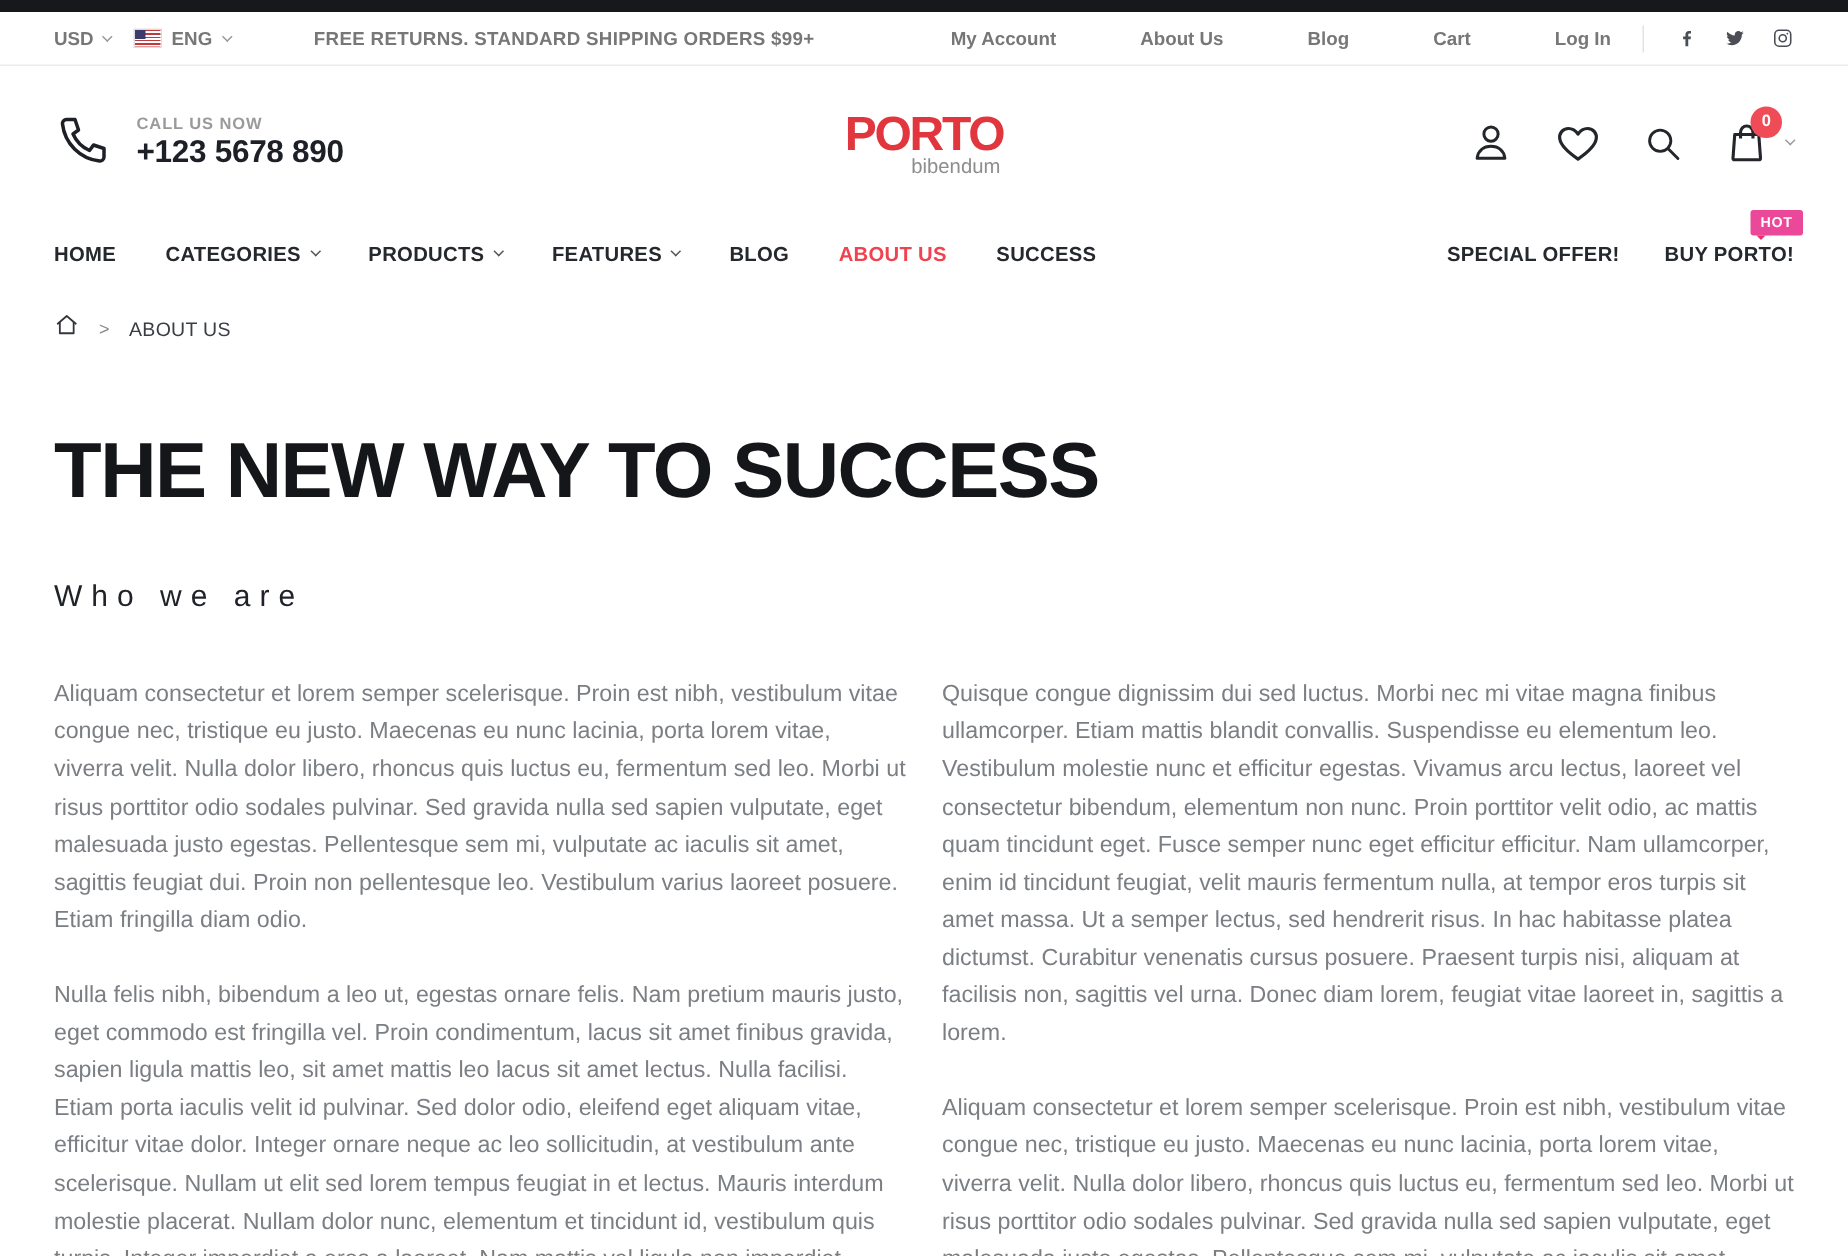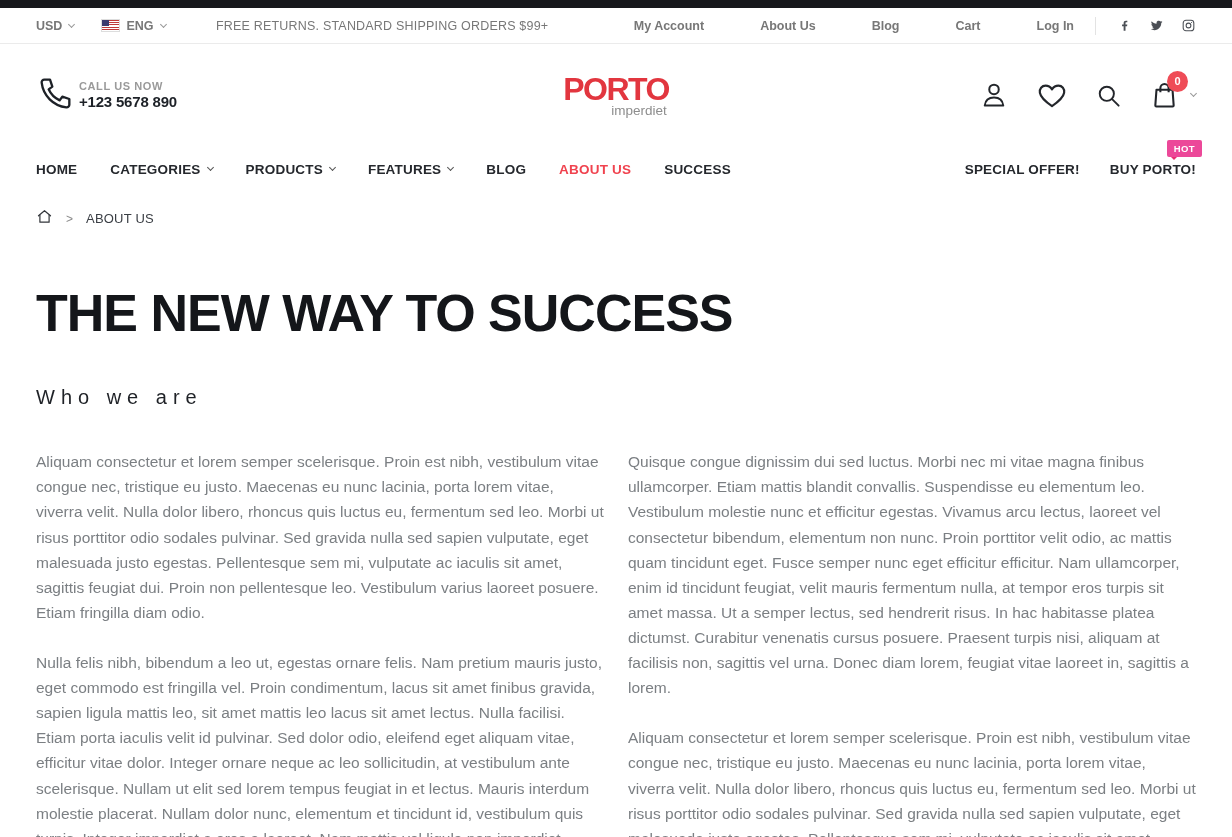--- a/index.html
+++ b/index.html
@@ -5,38 +5,38 @@
   * { box-sizing: border-box; }
   html,body { margin:0; padding:0; background:#fff; font-family:"Liberation Sans", sans-serif; }
   .container { width:1160px; margin:0 auto; }
 
   
   .top-strip { height:8px; background:#17181c; }
 
   
   .topbar { border-bottom:1px solid #ebebeb; background:#fff; }
   .topbar-inner { display:flex; align-items:center; height:35px; }
-  .topbar-left { display:flex; gap:28px; }
+  .topbar-left { display:flex; gap:16px; }
   .tb-drop { display:flex; align-items:center; gap:7px; color:#777; font-size:12.5px; font-weight:600; cursor:pointer; }
   .chev { display:inline-block; width:5px; height:5px; border-right:1.5px solid currentColor; border-bottom:1.5px solid currentColor; transform:rotate(45deg); margin-top:-3px; color:#999; }
   .flag { position:relative; width:17px; height:11px; background:repeating-linear-gradient(180deg,#bf3a3a 0 1px,#fff 1px 2.2px); box-shadow:0 0 0 1px #ddd; }
   .flag::before { content:""; position:absolute; left:0; top:0; width:7px; height:6px; background:#3c3b6e; }
-  .topbar-msg { flex:1; text-align:center; color:#777; font-size:12.5px; font-weight:400; letter-spacing:.2px; }
+  .topbar-msg { flex:1; text-align:center; color:#777; font-size:12.5px; font-weight:700; letter-spacing:.2px; }
   .topbar-right { display:flex; align-items:center; gap:21px; }
   .tb-link { color:#777; font-size:12.5px; font-weight:600; text-decoration:none; cursor:pointer;padding-left:35px; }
   .tb-divider { width:1px; height:18px; background:#e3e3e3; }
   .social { display:flex; align-items:center; gap:17px; color:#4b4f55; }
   .social svg { width:15px; height:15px; display:block; cursor:pointer; }
 
   
   .header-inner { position:relative; display:flex; align-items:center; height:102px; }
-  .call { display:flex; align-items:center; gap:3px; }
+  .call { display:flex; align-items:center; gap:15px; }
   .call svg { width:40px; height:40px; }
   .call-label { font-size:11px; font-weight:700; color:#9a9a9a; letter-spacing:.6px; }
-  .call-number { font-size:15px; font-weight:700; color:#1d2127; letter-spacing:-.2px; margin-top:1px; }
+  .call-number { font-size:21px; font-weight:700; color:#1d2127; letter-spacing:-.2px; margin-top:1px; }
   .logo { position:absolute; left:50%; transform:translateX(-50%); text-align:center; cursor:pointer; }
   .logo-main { font-size:32px; font-weight:700; color:#e2363f; letter-spacing:-1.5px; line-height:1; }
   .logo-sub { font-size:13.5px; color:#8d8d8d; text-align:right; margin-top:-2px; padding-right:2px; }
   .header-icons { margin-left:auto; display:flex; align-items:center; gap:27px; }
   .hicon { cursor:pointer; display:flex; align-items:center; }
   .hicon svg { display:block; }
   .cart-wrap { position:relative; display:flex; align-items:center; gap:11px; cursor:pointer; }
   .cart-badge { position:absolute; top:-9px; right:8px; min-width:21px; height:21px; border-radius:50%; background:#ef4c57; color:#fff; font-size:11px; font-weight:700; display:flex; align-items:center; justify-content:center; }
 
   
@@ -121,21 +121,21 @@
             <path d="M5 4h3.4l1.4 4.2-2.2 1.6a13 13 0 0 0 6.6 6.6l1.6-2.2L20 15.6V19a1.6 1.6 0 0 1-1.8 1.6A16.8 16.8 0 0 1 3.4 5.8 1.6 1.6 0 0 1 5 4z" fill="none" stroke="#1d2127" stroke-width="1.4" stroke-linejoin="round"></path>
           </svg>
       </span>
       <div>
         <div class="call-label">CALL US NOW</div>
         <div class="call-number">+123 5678 890</div>
       </div>
     </div>
     <div class="logo">
       <div class="logo-main">PORTO</div>
-      <div class="logo-sub">imperdiet</div>
+      <div class="logo-sub">bibendum</div>
     </div>
     <div class="header-icons">
       <span class="hicon">
         <svg width="30" height="30" viewBox="0 0 24 24" fill="none" stroke="#23262b" stroke-width="1.6">
             <circle cx="12" cy="7.5" r="3.8"></circle>
             <path d="M4.6 20.4c.5-4.2 3.5-6.4 7.4-6.4s6.9 2.2 7.4 6.4z" stroke-linejoin="round"></path>
           </svg>
       </span>
       <span class="hicon">
         <svg width="32" height="32" viewBox="0 0 24 24" fill="none" stroke="#23262b" stroke-width="1.6">

